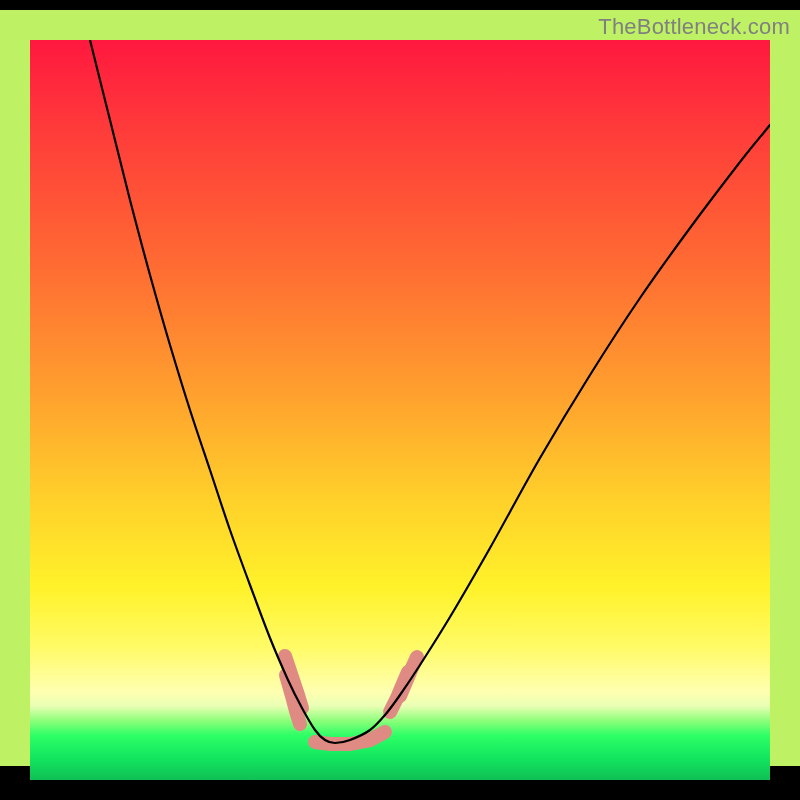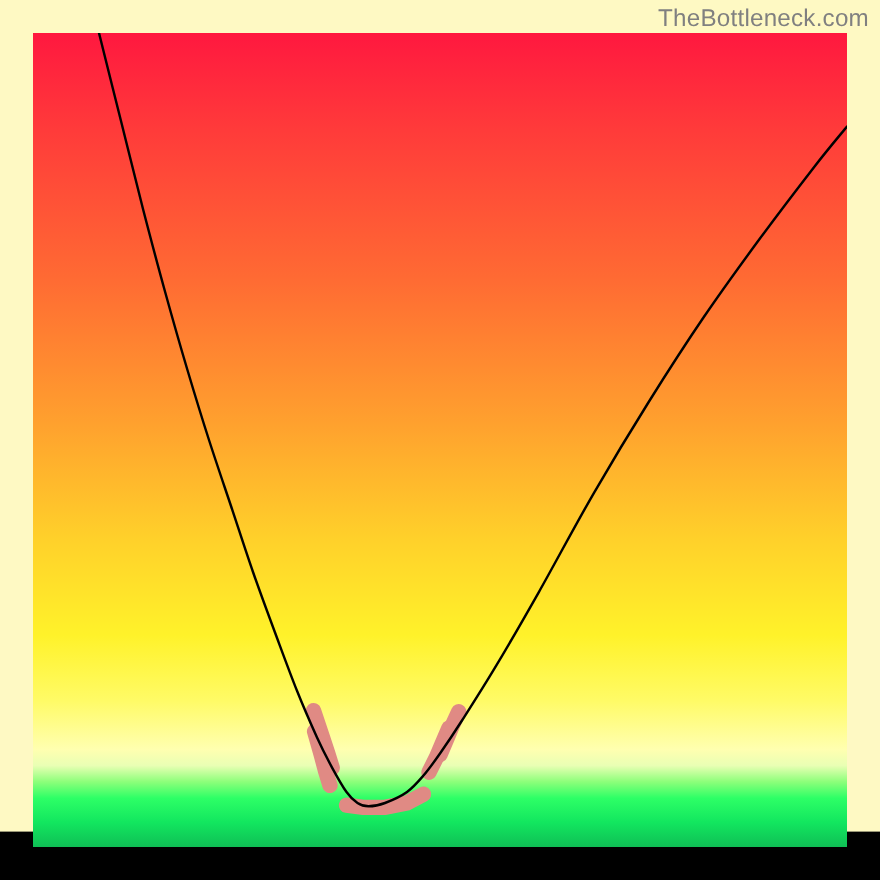--- a/index.html
+++ b/index.html
@@ -6,23 +6,23 @@
     margin: 0;
     padding: 0;
     width: 800px;
     height: 800px;
     background: #000;
     overflow: hidden;
     font-family: Arial, Helvetica, sans-serif;
   }
   .frame {
     position: absolute;
-    left: 0; top: 0;
+    left: 0; top: 10px;
     width: 800px; height: 756px;
-    background: #fef9c3;
+    background: #bef264;
   }
   .plot {
     position: absolute;
     left: 30px;
     top: 30px;
     width: 740px;
     height: 740px;
     overflow: hidden;
   }
   .gradient {

